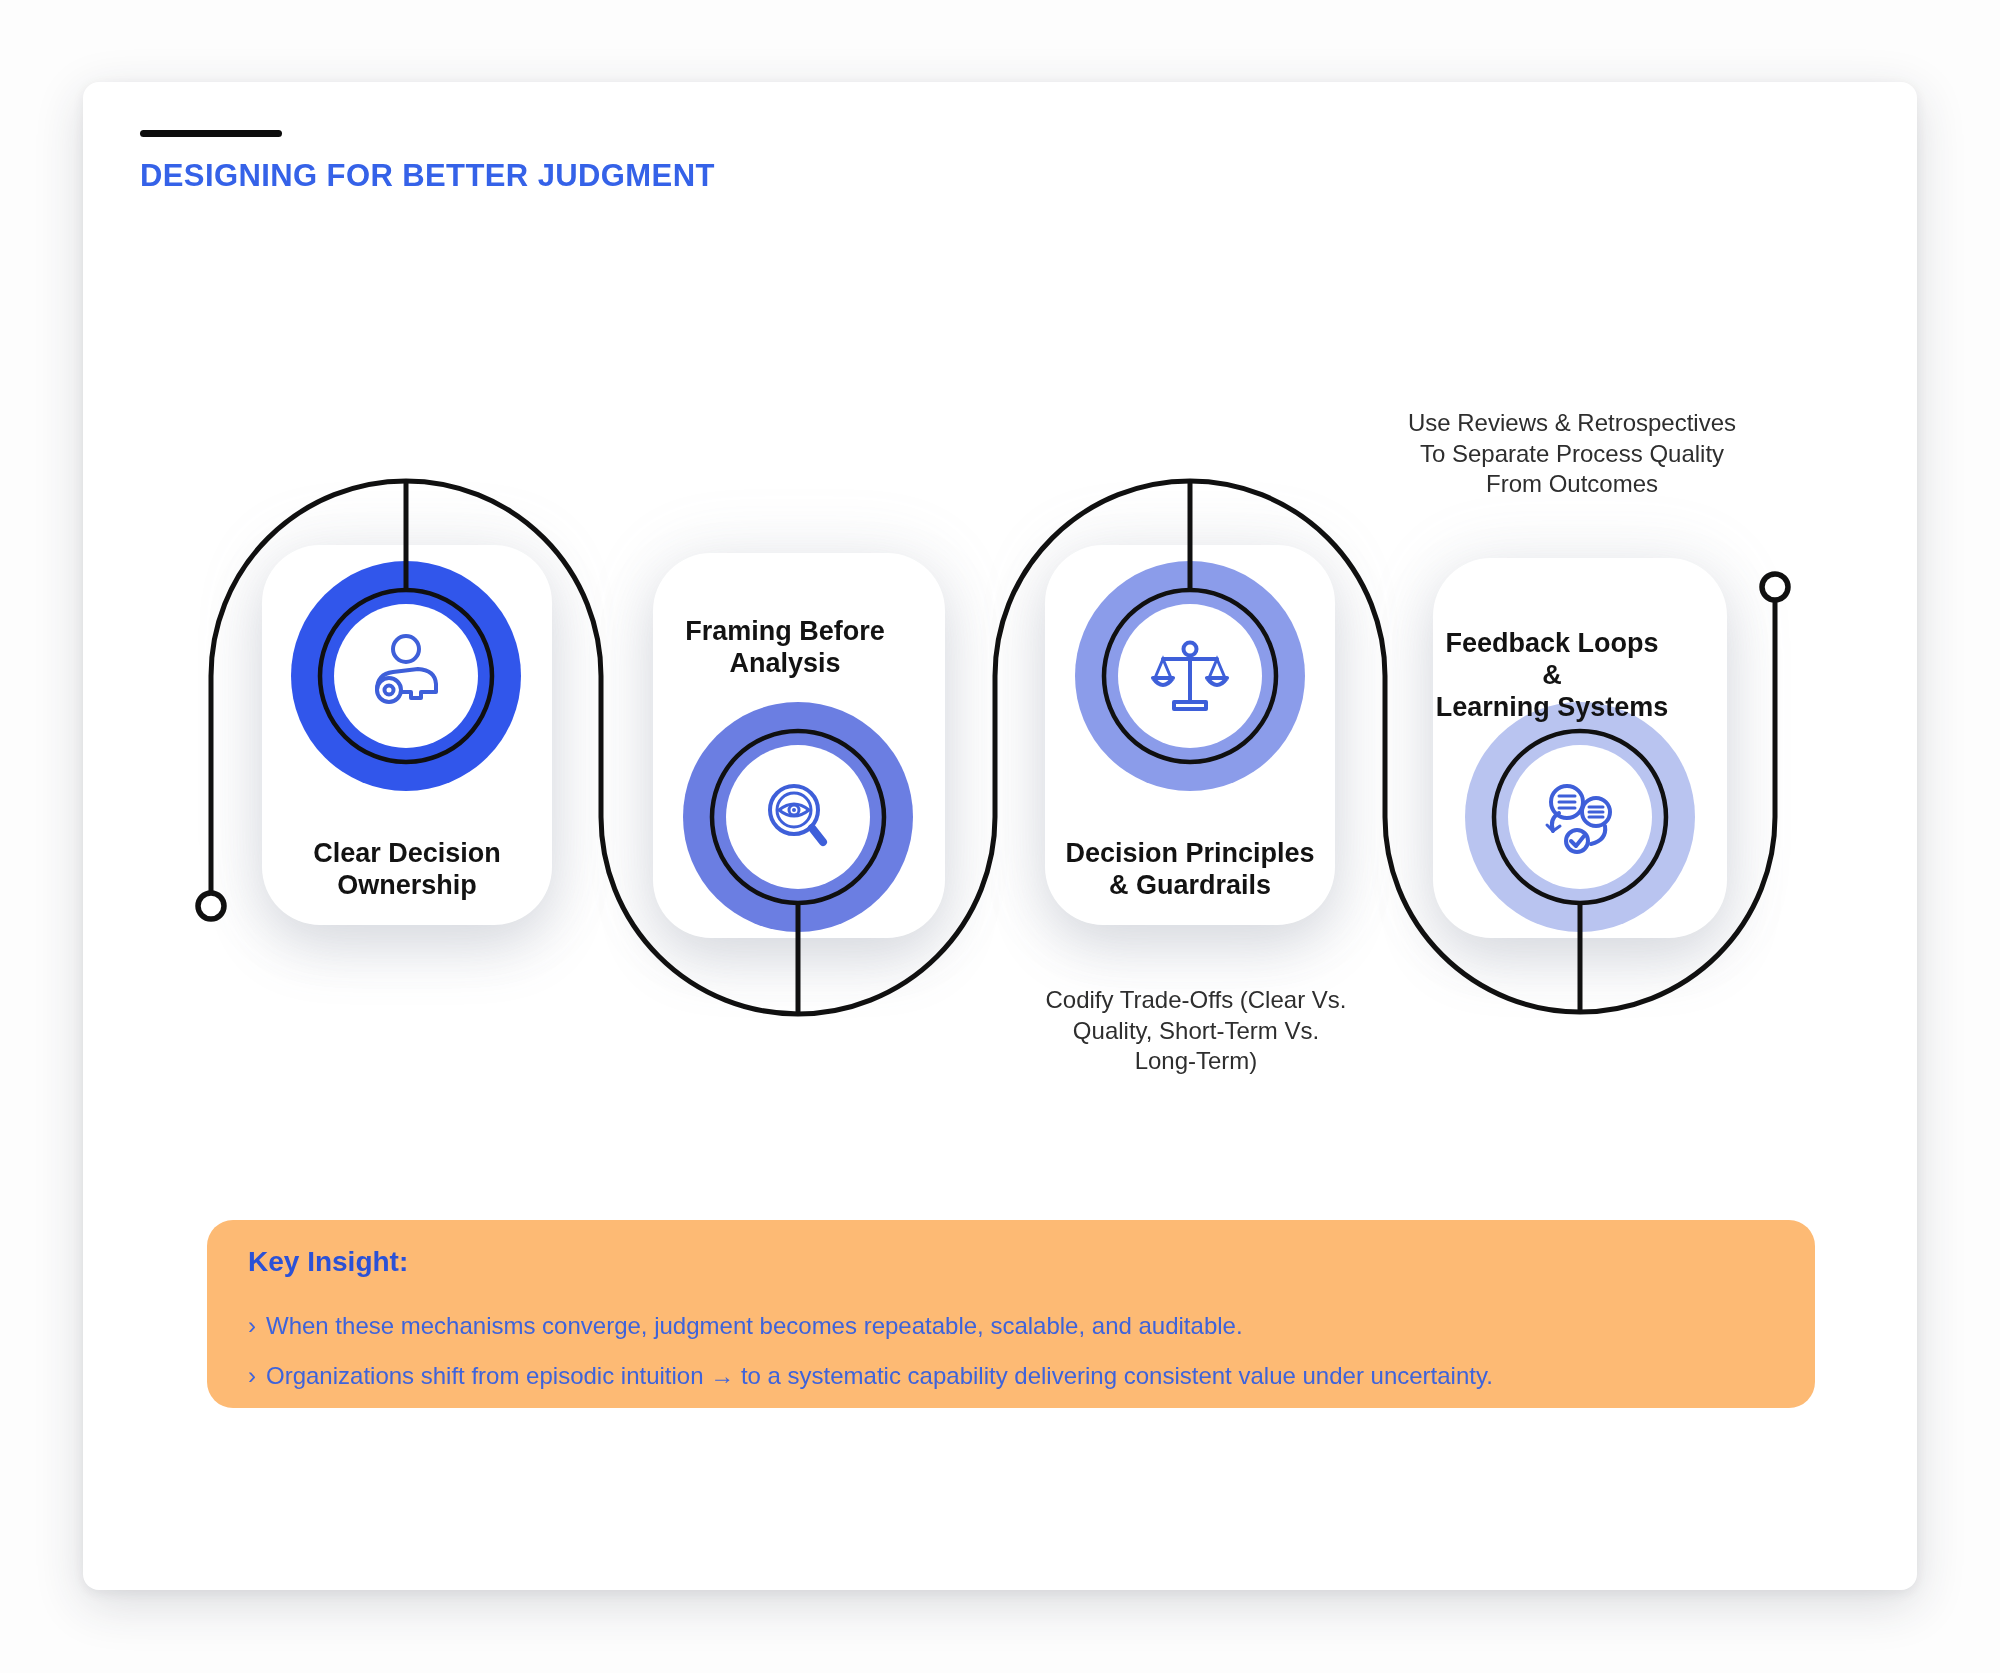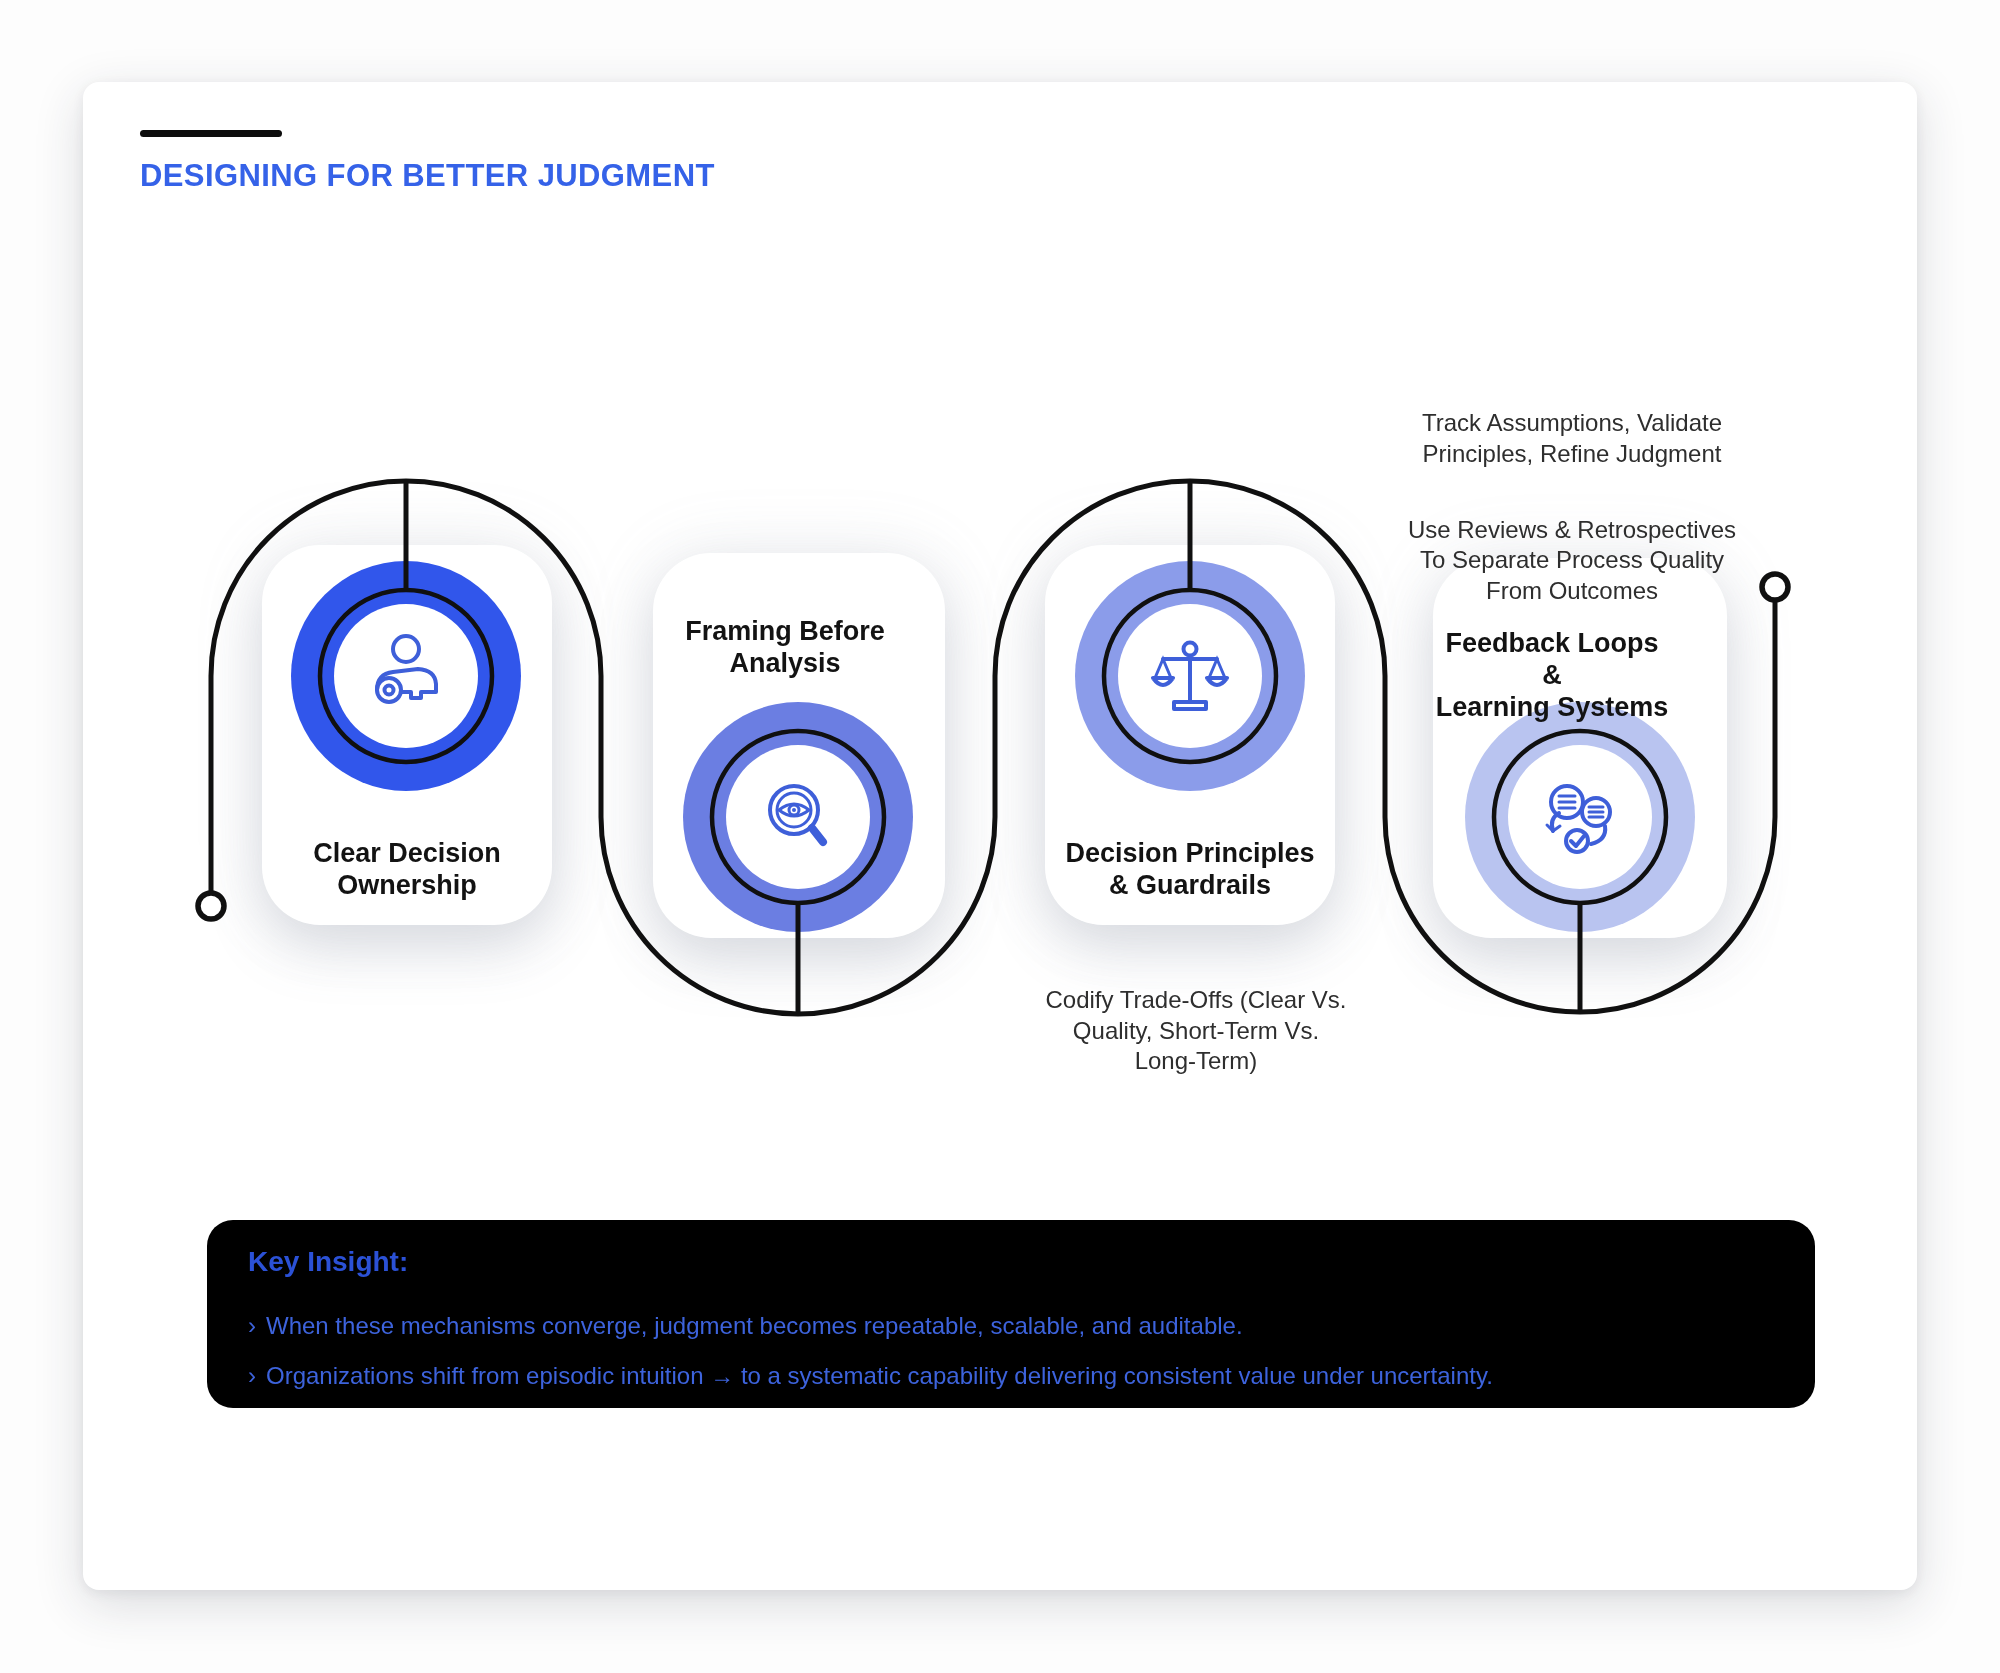--- a/index.html
+++ b/index.html
@@ -48,21 +48,21 @@
   .n4 { left:1382px; top:378px; width:380px; }
   .diagram-svg { position:absolute; left:0; top:0; z-index:2; pointer-events:none; }
   .wire   { stroke:#101010; stroke-width:5;   fill:none; }
   .bring  { stroke:#101010; stroke-width:4.5; fill:none; }
   .endcap { stroke:#101010; stroke-width:5.5; fill:#ffffff; }
   .ic  { stroke:#3E5FD9; stroke-width:4;  fill:none; stroke-linecap:round; stroke-linejoin:round; }
   .ict { stroke:#3E5FD9; stroke-width:3;  fill:none; stroke-linecap:round; }
   .icf { fill:#3E5FD9; stroke:none; }
   .key-box {
     position:absolute; left:207px; top:1220px; width:1608px; height:188px;
-    background:#000000; border-radius:26px; z-index:3;
+    background:#fdba74; border-radius:26px; z-index:3;
   }
   .key-heading {
     position:absolute; left:41px; top:26px;
     font-size:28px; font-weight:800; color:#2B51D6;
   }
   .key-bullet {
     position:absolute; left:41px; font-size:24px; color:#3D63DC;
   }
   .kb1 { top:92px; }
   .kb2 { top:142px; }
@@ -90,22 +90,20 @@
 &amp; Guardrails</div>
   <div class="step-title t4">Feedback Loops &amp;
 Learning Systems</div>
 
   <div class="notes n3">
     <p>Codify Trade-Offs (Clear Vs.
 Quality, Short-Term Vs.
 Long-Term)</p>
   </div>
   <div class="notes n4">
-    <p>Track Assumptions, Validate
-Principles, Refine Judgment</p>
     <p>Use Reviews &amp; Retrospectives
 To Separate Process Quality
 From Outcomes</p>
   </div>
 
   <svg class="diagram-svg" width="2000" height="1673" viewBox="0 0 2000 1673">
 
     <g>
       <circle cx="406" cy="676" r="115" fill="#3156EB"></circle>
       <circle cx="406" cy="676" r="72" fill="#ffffff"></circle>

